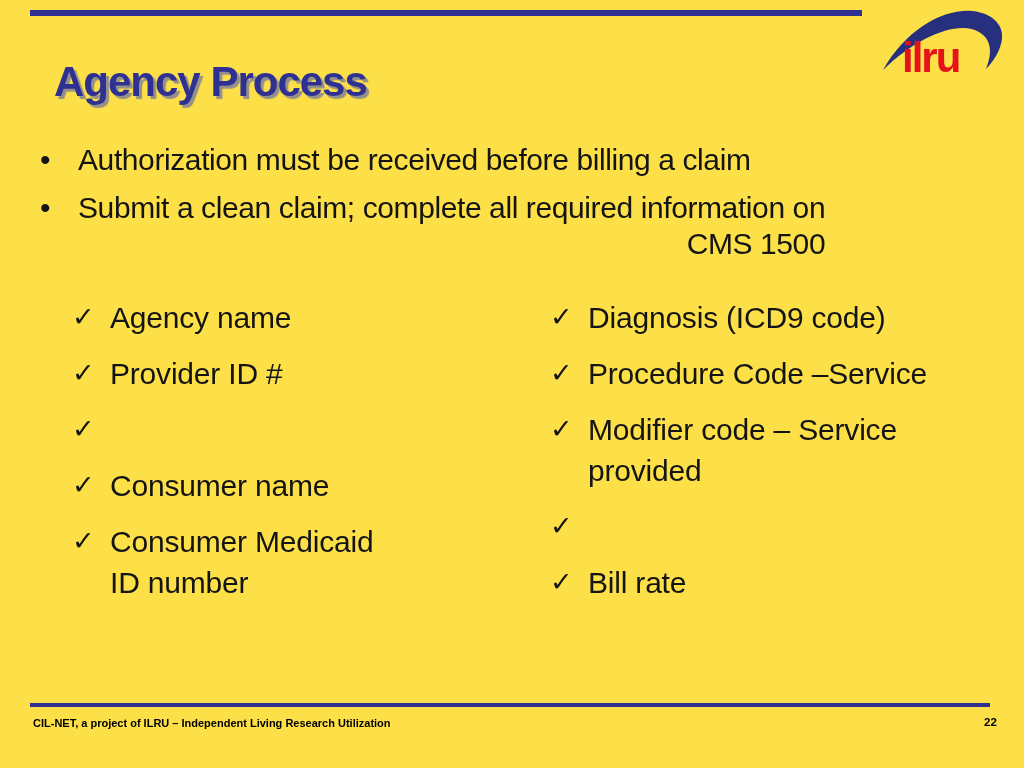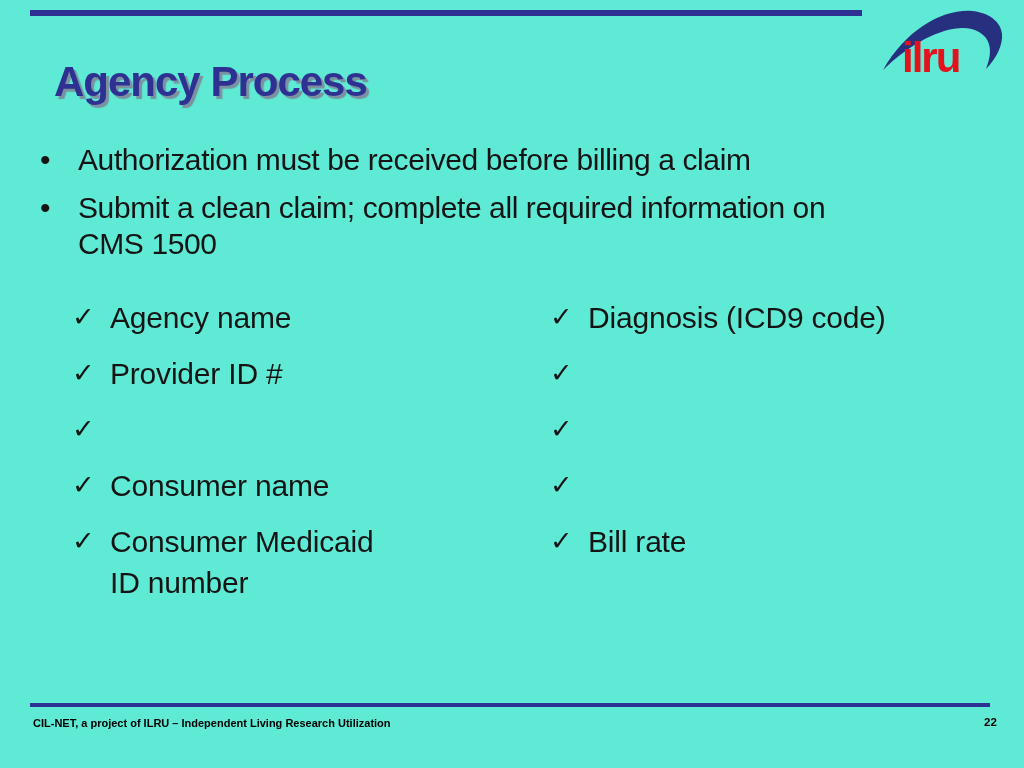--- a/index.html
+++ b/index.html
@@ -9,21 +9,21 @@
     --text:#141414;
   }
   *{margin:0;padding:0;box-sizing:border-box;}
   html,body{width:1024px;height:768px;}
   body{
     font-family:"Liberation Sans", sans-serif;
     background:#ffffff;
     overflow:hidden;
     position:relative;
   }
-  .slide{position:absolute;inset:0;background:#5eead4;}
+  .slide{position:absolute;inset:0;background:#fde047;}
 
   .top-bar{
     position:absolute;left:30px;top:10px;width:832px;height:6px;
     background:var(--navy);
   }
 
   .logo{position:absolute;left:880px;top:6px;width:128px;height:80px;}
   .logo svg{position:absolute;left:0;top:0;}
   .logo-text{
     position:absolute;left:22px;top:28px;
@@ -51,20 +51,21 @@
     width:40px;flex:0 0 40px;
     font-size:30px;line-height:36px;
     color:var(--text);
     padding-left:2px;
   }
   .btext{
     font-size:30px;line-height:36px;letter-spacing:-0.4px;
     white-space:pre-line;
     max-width:880px;
     color:var(--text);
+    text-align:right;
   }
 
   .checklist{list-style:none;position:absolute;top:297px;}
   .checklist.left{left:72px;width:430px;}
   .checklist.right{left:550px;width:450px;}
   .checklist li{
     display:flex;align-items:flex-start;
     margin-bottom:15px;
   }
   .check{
@@ -147,23 +148,26 @@
     </li>
   </ul>
 
   <ul class="checklist right">
     <li>
       <span class="check">✓</span>
       <span class="ctext">Diagnosis (ICD9 code)</span>
     </li>
     <li>
       <span class="check">✓</span>
+      <span class="ctext">Procedure Code –Service</span>
     </li>
     <li>
       <span class="check">✓</span>
+      <span class="ctext">Modifier code – Service
+provided</span>
     </li>
     <li>
       <span class="check">✓</span>
     </li>
     <li>
       <span class="check">✓</span>
       <span class="ctext">Bill rate</span>
     </li>
   </ul>
 

